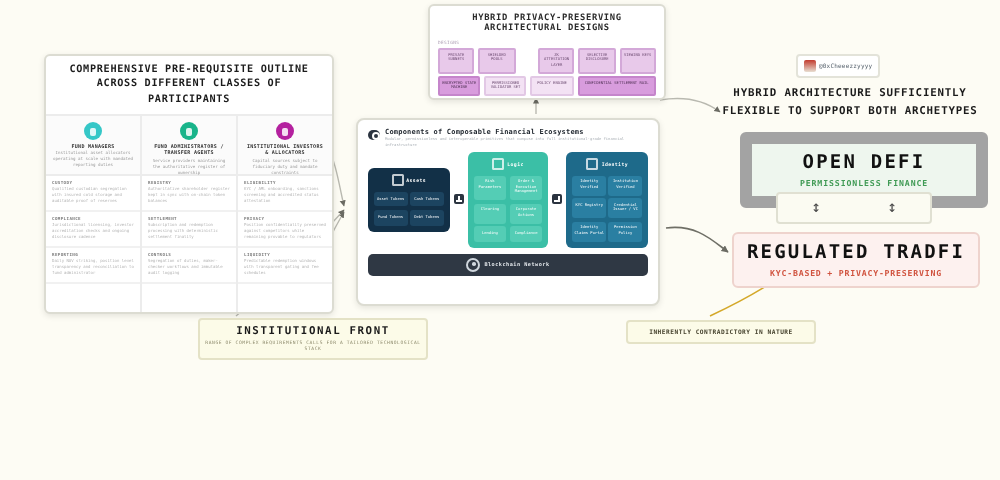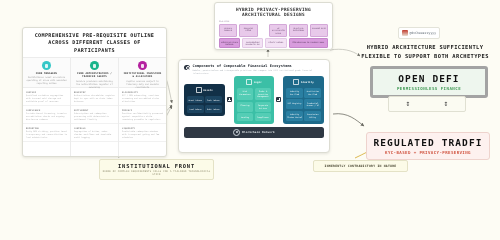--- a/index.html
+++ b/index.html
@@ -85,33 +85,33 @@
 
   
   #handle-chip{position:absolute;left:398px;top:27px;display:flex;align-items:center;gap:2px;
                background:#ffffff;border:1px solid #e3e3d9;border-radius:2px;padding:1.5px 3px;}
   .avatar{width:5.5px;height:6.5px;border-radius:1px;background:linear-gradient(#c23b2e,#e8dfd2);}
   #handle-text{font-size:3px;color:#55606b;letter-spacing:.1px;}
 
   #right-head{position:absolute;left:352px;top:43px;width:146px;text-align:center;
               font-size:5.4px;font-weight:700;letter-spacing:.4px;line-height:1.6;color:#1b1b1b;}
   #defi-card{position:absolute;left:370px;top:66px;width:112px;height:26px;
-             background:#eef6ee;border:3px solid #a3a3a3;border-radius:3px;
+             background:#eef6ee;border:6px solid #a3a3a3;border-radius:3px;
              display:flex;flex-direction:column;align-items:center;justify-content:center;gap:2px;}
   #defi-title{font-size:9.5px;font-weight:700;letter-spacing:1.1px;color:#111;}
   #defi-sub{font-size:4.1px;letter-spacing:.45px;color:#3f9a54;font-weight:700;}
 
   #link-card{position:absolute;left:388px;top:96px;width:76px;height:14px;
              background:#fbfbf2;border:1px solid #e0e0d2;border-radius:2px;
              display:flex;align-items:center;justify-content:space-around;}
   .updown{font-size:8px;color:#4a4a4a;line-height:1;}
 
   #tradfi-card{position:absolute;left:366px;top:116px;width:122px;height:26px;
                background:#fdf1ef;border:1px solid #eed3cd;border-radius:3px;
-               display:flex;flex-direction:column;align-items:center;justify-content:center;gap:2px;margin-top:16px;}
+               display:flex;flex-direction:column;align-items:center;justify-content:center;gap:2px;}
   #tradfi-title{font-size:9.5px;font-weight:700;letter-spacing:1.1px;color:#111;}
   #tradfi-sub{font-size:4.1px;letter-spacing:.4px;color:#d0533f;font-weight:700;}
 
   
   #inst-chip{position:absolute;left:99px;top:159px;width:113px;height:19px;
              background:#fcfbe8;border:1px solid #e4e2c6;border-radius:2px;
              display:flex;flex-direction:column;align-items:center;justify-content:center;}
   #inst-title{font-size:5.4px;font-weight:700;letter-spacing:.8px;color:#1b1b1b;}
   #inst-sub{font-size:2.3px;letter-spacing:.3px;color:#8d8a6c;text-align:center;line-height:1.5;margin-top:1px;}
 

